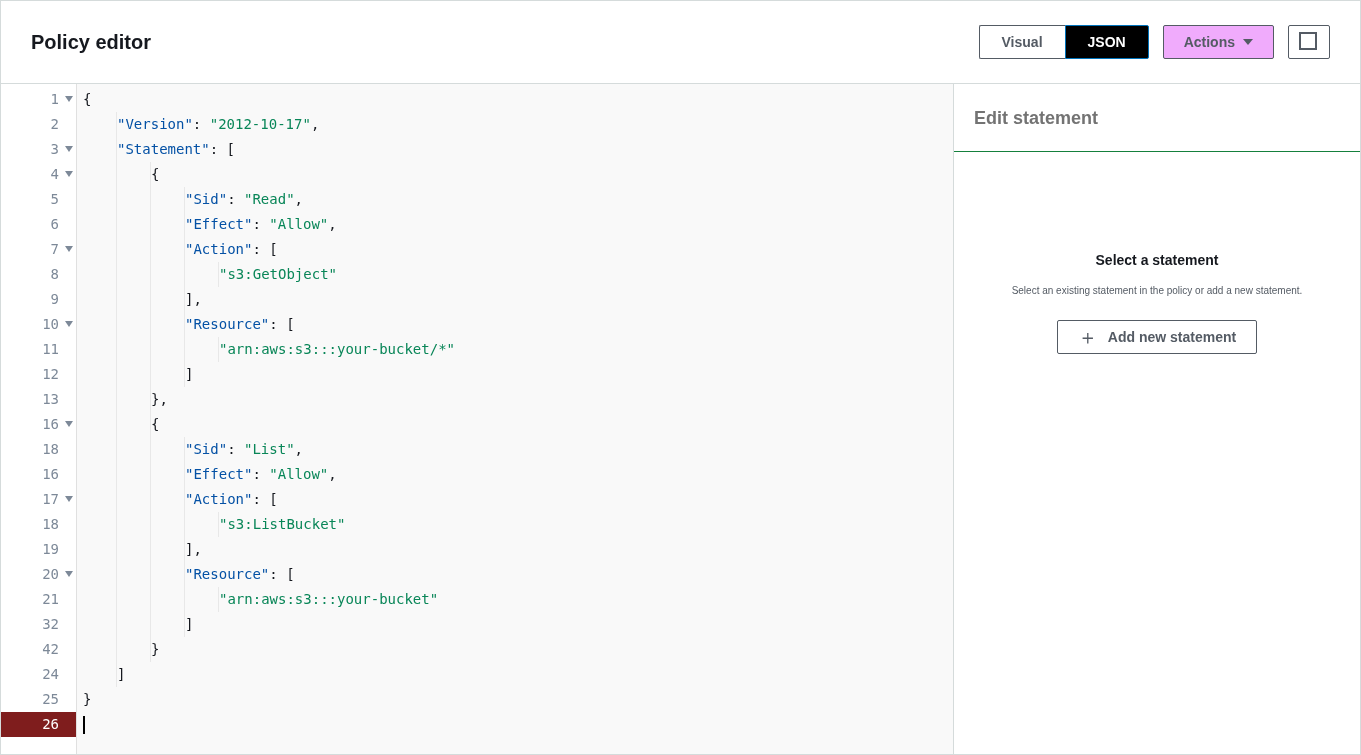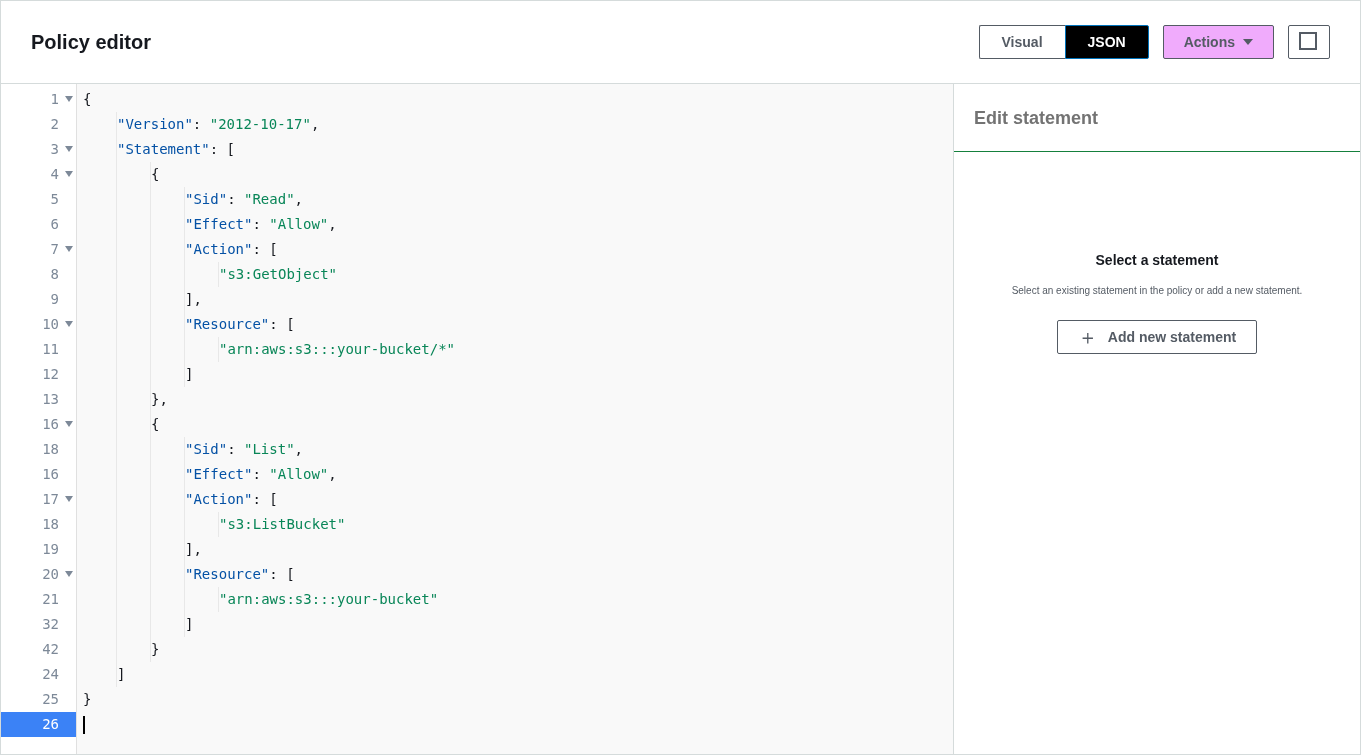--- a/index.html
+++ b/index.html
@@ -129,21 +129,21 @@
     content: "";
     position: absolute;
     right: 3px;
     top: 9px;
     width: 0; height: 0;
     border-left: 4px solid transparent;
     border-right: 4px solid transparent;
     border-top: 6px solid #7d8998;
   }
   .gutter .ln.cur {
-    background: #3b82f6;
+    background: #7f1d1d;
     color: #ffffff;
   }
   .code {
     flex: 1;
     background: #f9f9f9;
     padding-top: 3px;
     padding-left: 6px;
     white-space: pre;
     overflow: hidden;
   }

